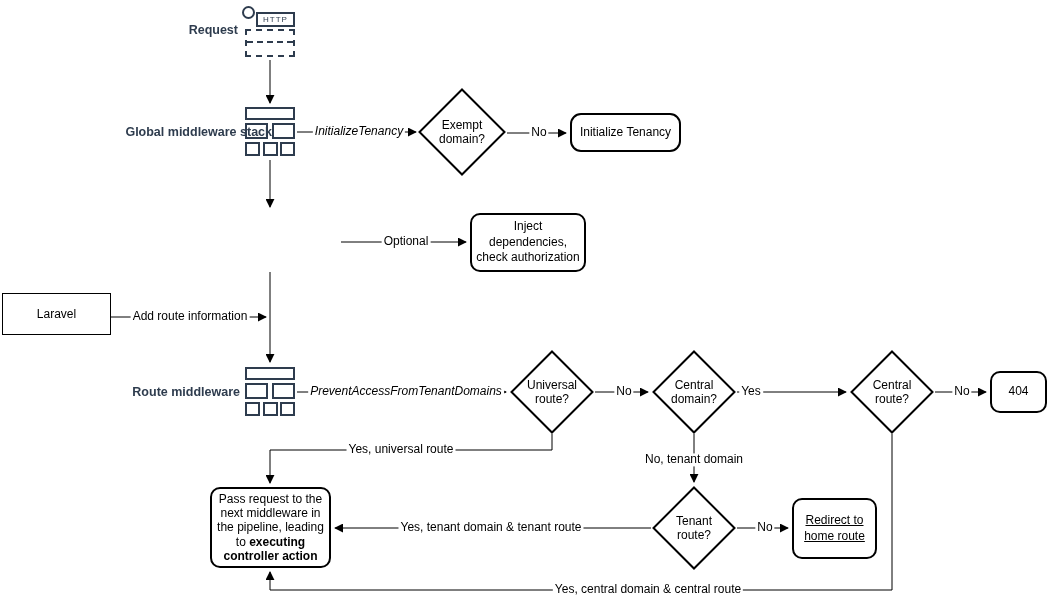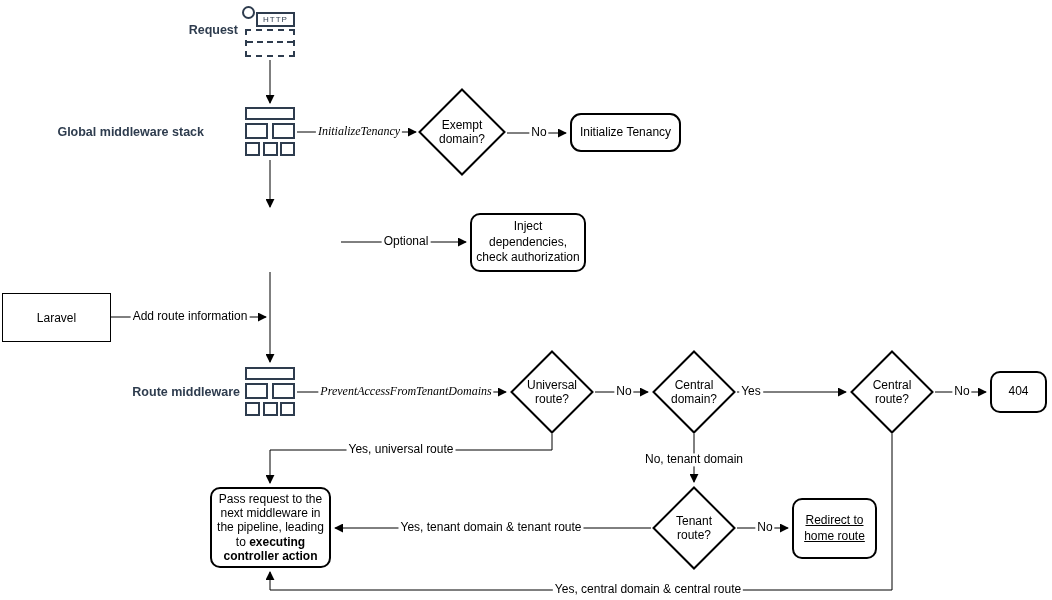--- a/index.html
+++ b/index.html
@@ -8,21 +8,21 @@
     font-family:"Liberation Sans", sans-serif; color:#000; overflow:hidden;
   }
   svg.connector-layer { position:absolute; left:0; top:0; pointer-events:none; }
 
   
   .edge-label {
     position:absolute; transform:translate(-50%,-50%);
     background:#ffffff; font-size:12px; line-height:1.1;
     white-space:nowrap; padding:0 2px; color:#000;
   }
-  .edge-label.italic { font-style:italic;font-family:Liberation Serif, serif; }
+  .edge-label.italic { font-style:italic; }
 
   
   .side-label {
     position:absolute; font-weight:bold; color:#2e3c4e;
     font-size:12.5px; white-space:nowrap; line-height:1.1;
   }
 
   
   .rbox {
     position:absolute; box-sizing:border-box; border:2px solid #000;
@@ -119,35 +119,35 @@
     <div class="mw-row">
       <div class="mw-b2"></div>
       <div class="mw-b2"></div>
     </div>
     <div class="mw-row">
       <div class="mw-b3"></div>
       <div class="mw-b3"></div>
       <div class="mw-b3"></div>
     </div>
   </div>
-  <div class="side-label" style="top:126px; right:848px;">Global middleware stack</div>
+  <div class="side-label" style="top:126px; right:780px;">Global middleware stack</div>
 
   <div class="diamond" style="left:418px; top:88px; width:88px; height:88px;">
     <svg width="88" height="88">
         <polygon points="44,1.5 86.5,44 44,86.5 1.5,44" fill="#fff" stroke="#000" stroke-width="2"></polygon>
       </svg>
     <div class="dtext">Exempt domain?</div>
   </div>
 
   <div class="rbox" style="left:570px; top:113px; width:111px; height:39px;border-radius:11px;">Initialize Tenancy</div>
 
 
   <div class="rbox" style="left:470px; top:213px; width:116px; height:59px;">Inject dependencies, check authorization</div>
 
-  <div class="sbox laravel-box" style="left:2px; top:293px; width:109px; height:49px;">Laravel</div>
+  <div class="sbox laravel-box" style="left:2px; top:293px; width:109px; height:42px;">Laravel</div>
 
   <div class="mw-icon" style="left:245px; top:367px;">
     <div class="mw-r1"></div>
     <div class="mw-row">
       <div class="mw-b2"></div>
       <div class="mw-b2"></div>
     </div>
     <div class="mw-row">
       <div class="mw-b3"></div>
       <div class="mw-b3"></div>

